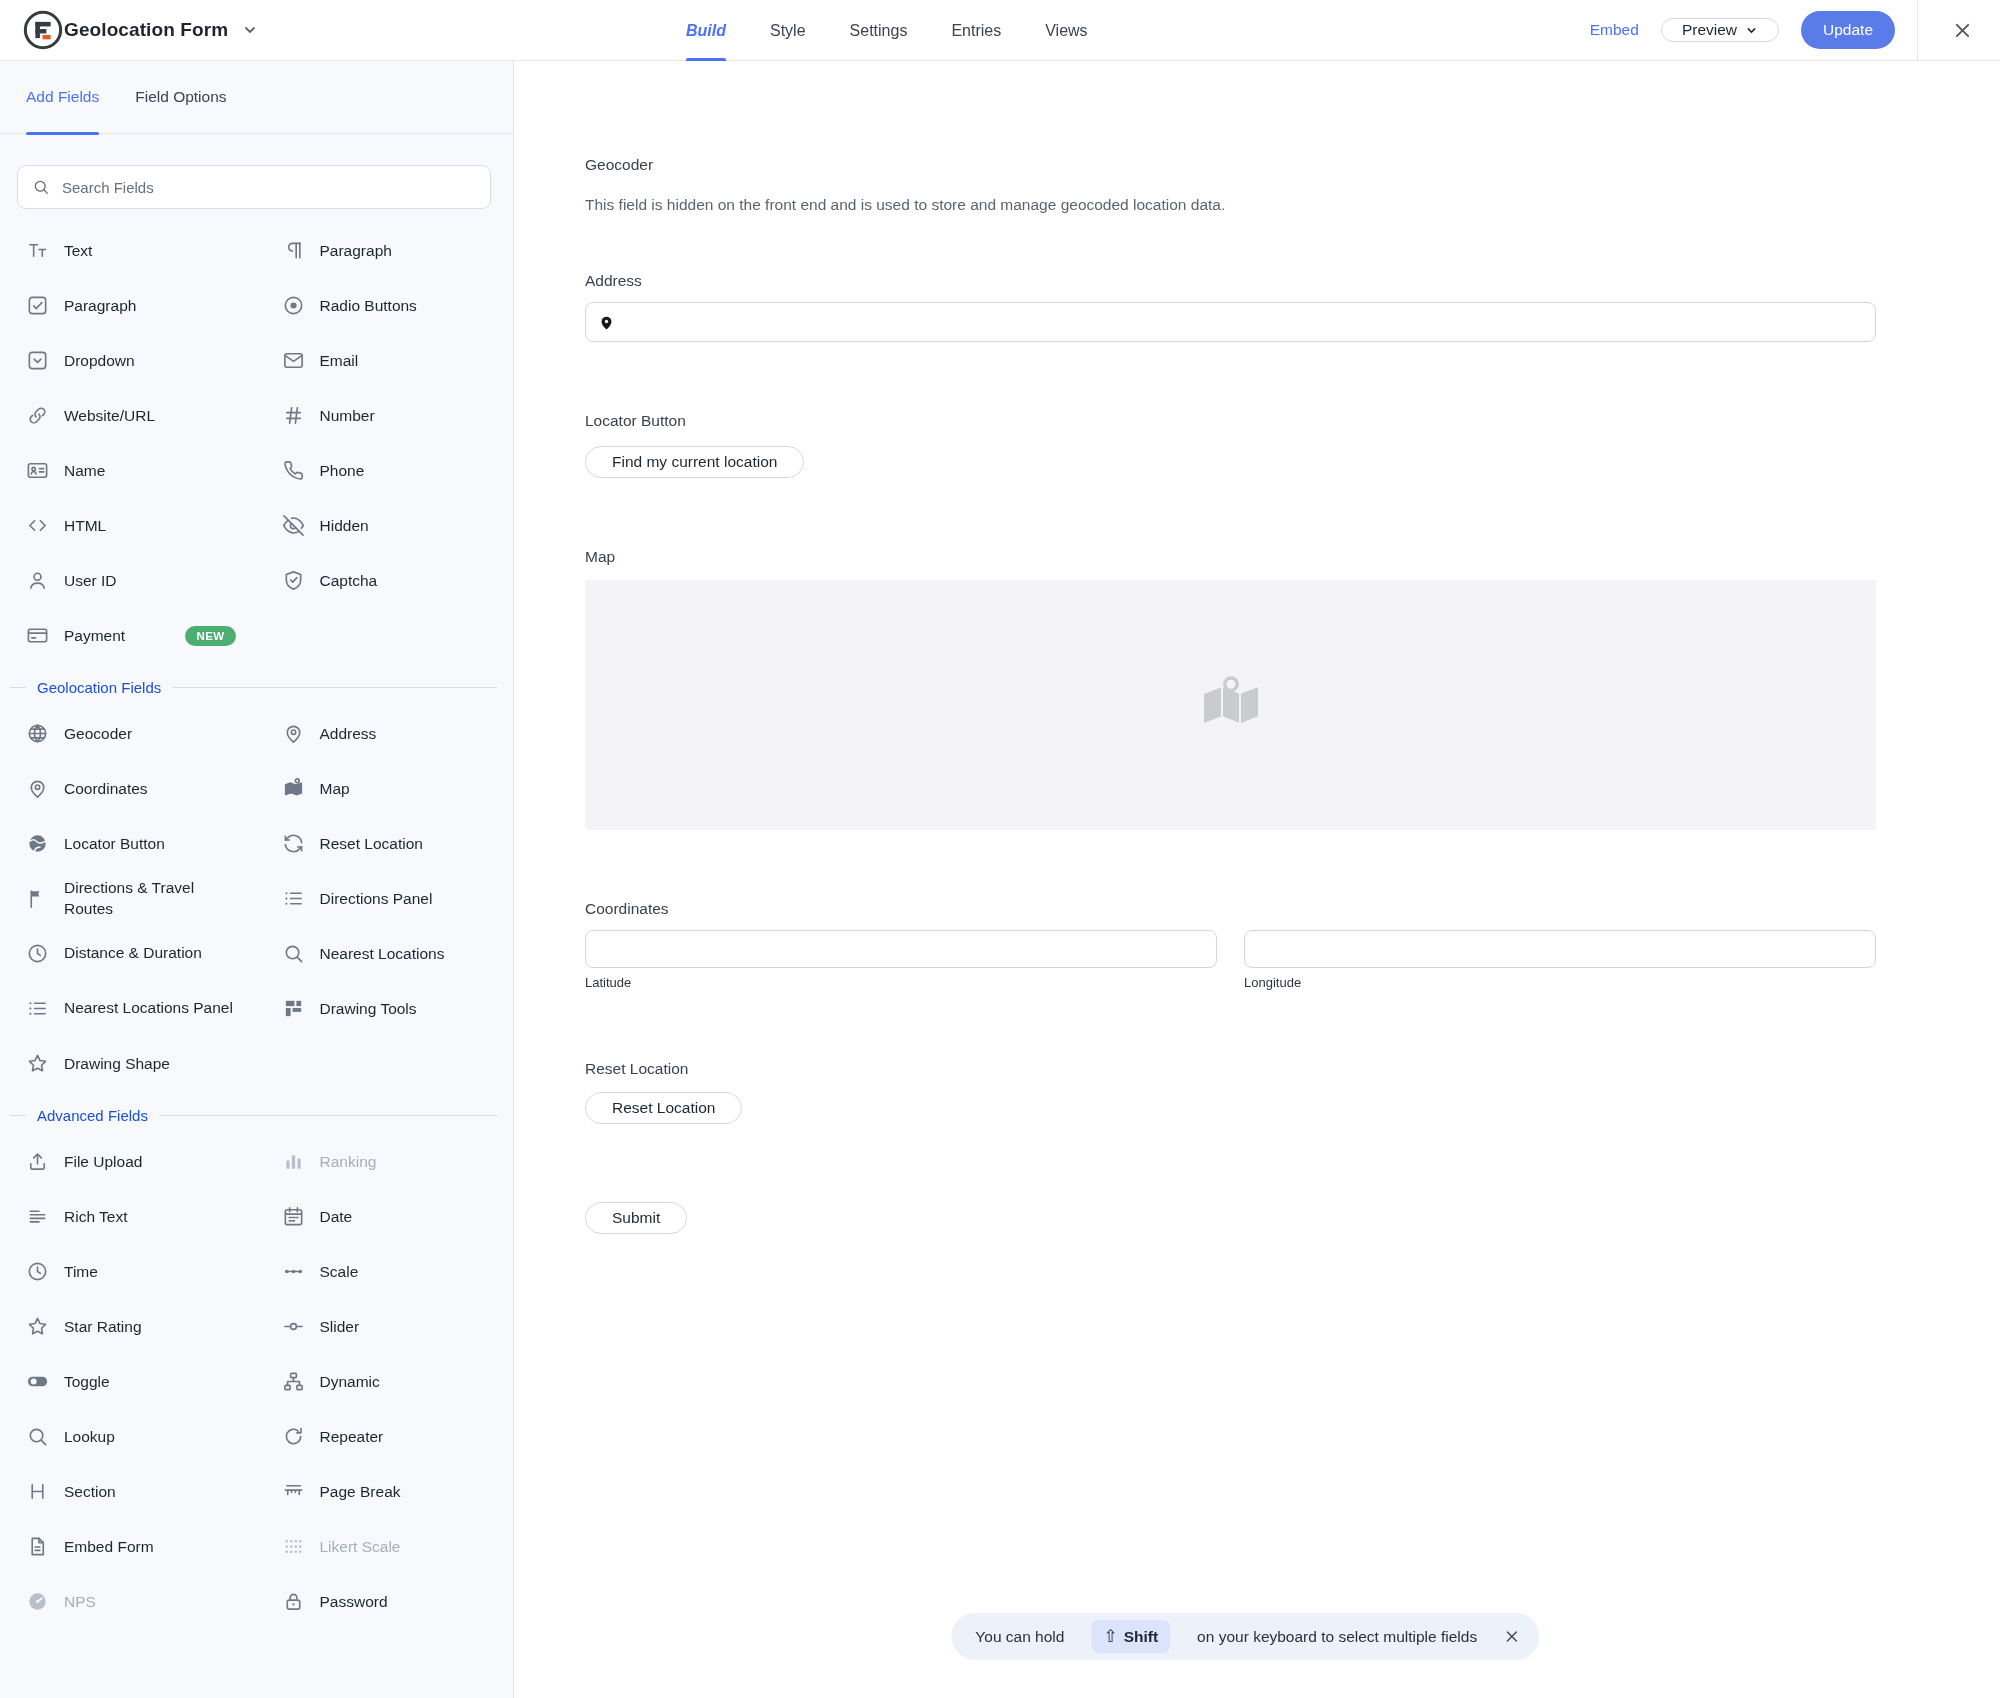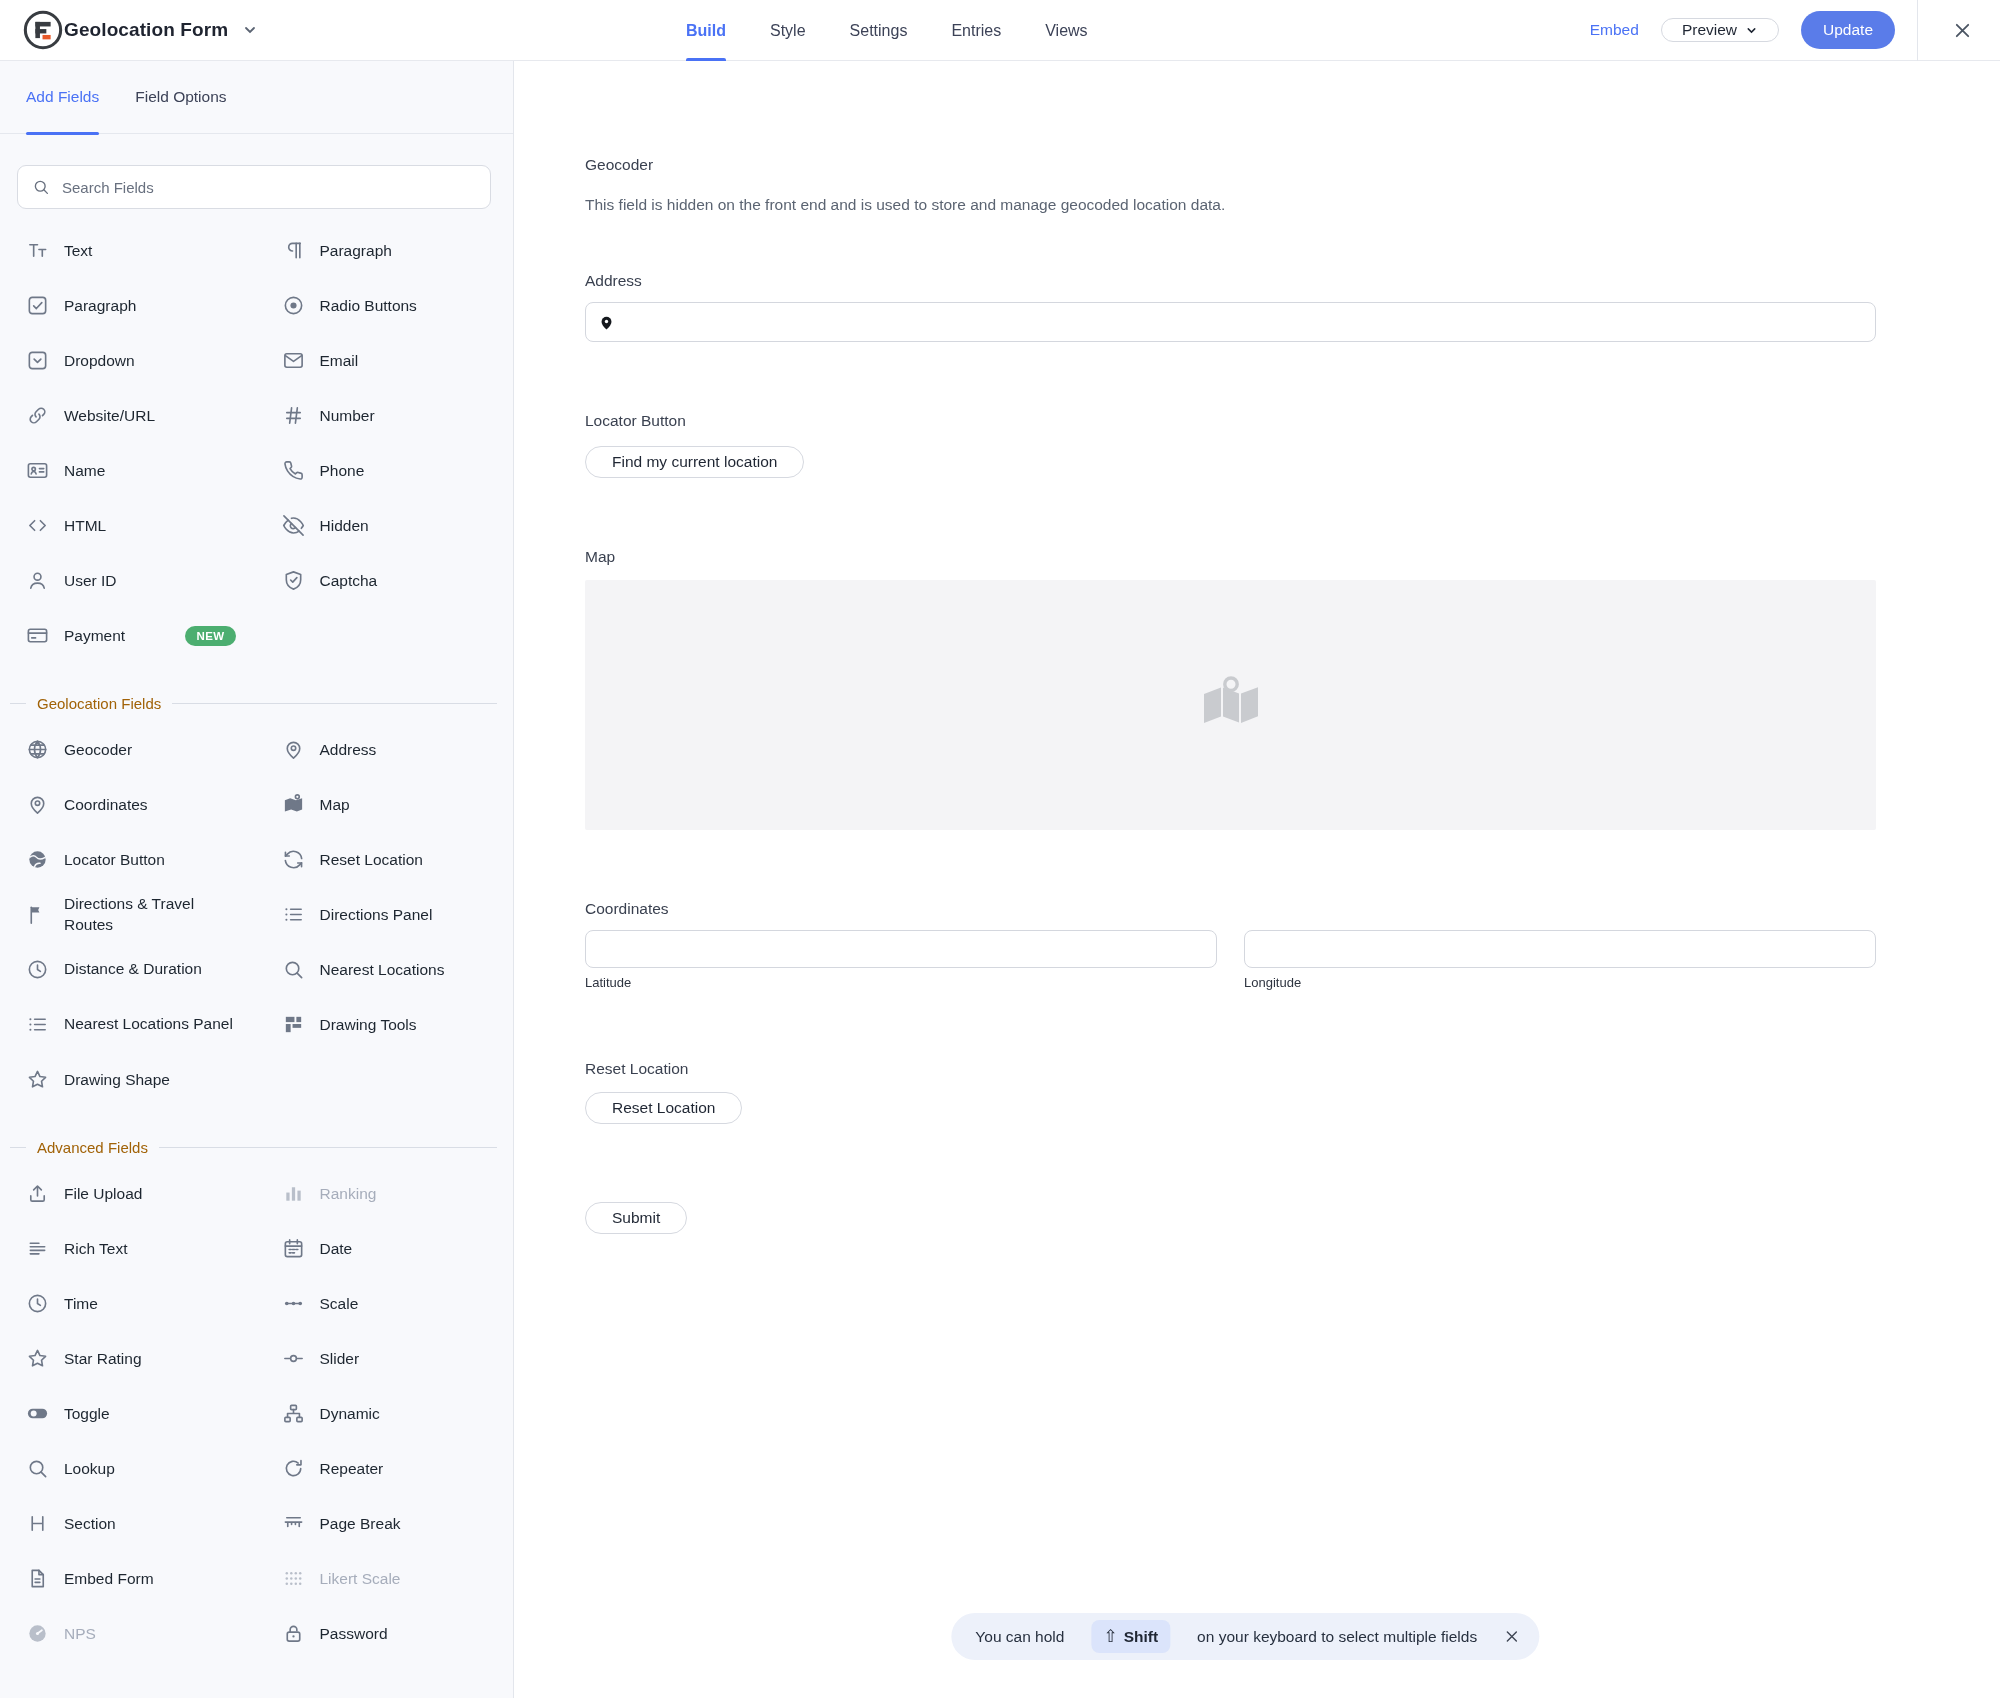--- a/index.html
+++ b/index.html
@@ -9,21 +9,21 @@
 
   
   .header { position:absolute; top:0; left:0; right:0; height:61px; background:#fff;
     border-bottom:1px solid #e7e9ee; display:flex; align-items:center; z-index:20; }
   .brand { display:flex; align-items:center; gap:0; padding-left:22px;text-align:center; }
   .logo { width:42px; height:42px; flex:0 0 auto; }
   .form-title { font-size:19px; font-weight:700; color:#1f2430; letter-spacing:.1px; }
   .title-caret { margin-left:14px; color:#5a6372; display:flex; align-items:center; cursor:pointer; }
   .nav-tabs { position:absolute; left:686px; top:0; height:61px; display:flex; align-items:center; gap:44px; }
   .nav-tab { font-size:16px; color:#3c4257; height:61px; display:flex; align-items:center; cursor:pointer; position:relative; }
-  .nav-tab.active { color:var(--accent,#4a72f5); font-weight:700; }
+  .nav-tab.active { color:var(--accent,#4a72f5); font-weight:700;font-style:italic; }
   .nav-tab.active::after { content:""; position:absolute; left:0; right:0; bottom:0; height:3px; background:var(--accent,#4a72f5); border-radius:2px 2px 0 0; }
   .header-right { margin-left:auto; display:flex; align-items:center; gap:22px; padding-right:16px; height:100%; }
   .embed-link { color:var(--accent,#4a72f5); font-size:15.5px; cursor:pointer; }
   .btn-preview { display:flex; align-items:center; gap:8px; border:1px solid #d6d9e0; background:#fff;
     height:24px; padding:0 20px; border-radius:19px; font-size:15.5px; color:#1f2633; cursor:pointer; }
   .btn-update { border:none; background:var(--update,#5a7ce9); color:#fff; height:38px; padding:0 22px;
     border-radius:19px; font-size:15.5px; font-weight:400; cursor:pointer; }
   .header-divider { width:1px; height:61px; background:#e3e6ec; }
   .close-x { width:44px; display:flex; align-items:center; justify-content:center; cursor:pointer; color:#4b5563; }
 
@@ -43,22 +43,22 @@
   .fields-area { padding:14px 16px 0 26px; }
   .f-grid { display:grid; grid-template-columns:1fr 1fr; column-gap:40px; }
   .f-item { min-height:55px; display:flex; align-items:center; gap:15px; cursor:grab; font-size:15.5px; color:#1d2630; }
   .f-item.two-line { line-height:1.3; }
   .f-icon { width:23px; height:23px; flex:0 0 auto; color:#6f7888; display:flex; align-items:center; justify-content:center; }
   .f-icon svg { width:23px; height:23px; }
   .f-item.disabled { color:#a6adbb; cursor:default; }
   .f-item.disabled .f-icon { color:#b9bfca; }
   .new-badge { margin-left:auto; margin-right:6px; background:var(--badge,#4cae70); color:#fff; font-size:11.5px;
     font-weight:700; letter-spacing:.4px; padding:4px 11px; border-radius:11px; }
-  .f-section { display:flex; align-items:center; gap:11px; color:#a16207; font-size:15px;
-    margin:32px 0 10px -16px;justify-content:flex-end; }
+  .f-section { display:flex; align-items:center; gap:11px; color:#1d4ed8; font-size:15px;
+    margin:16px 0 10px -16px;justify-content:flex-end; }
   .f-section::before { content:""; width:16px; border-top:1px solid #d9dde5; }
   .f-section::after { content:""; flex:1; border-top:1px solid #d9dde5; }
 
   
   .main { position:absolute; top:61px; left:514px; right:0; bottom:0; background:#fff; overflow:hidden; }
   .form-canvas { padding:95px 62px 0 71px; max-width:1424px; }
   .fld-label { font-size:15.5px; color:#3a4150; }
   .fld-desc { margin-top:22px; font-size:15.5px; color:#5b6472; }
   .gap-lg { margin-top:58px; }
   .gap-xl { margin-top:70px; }

